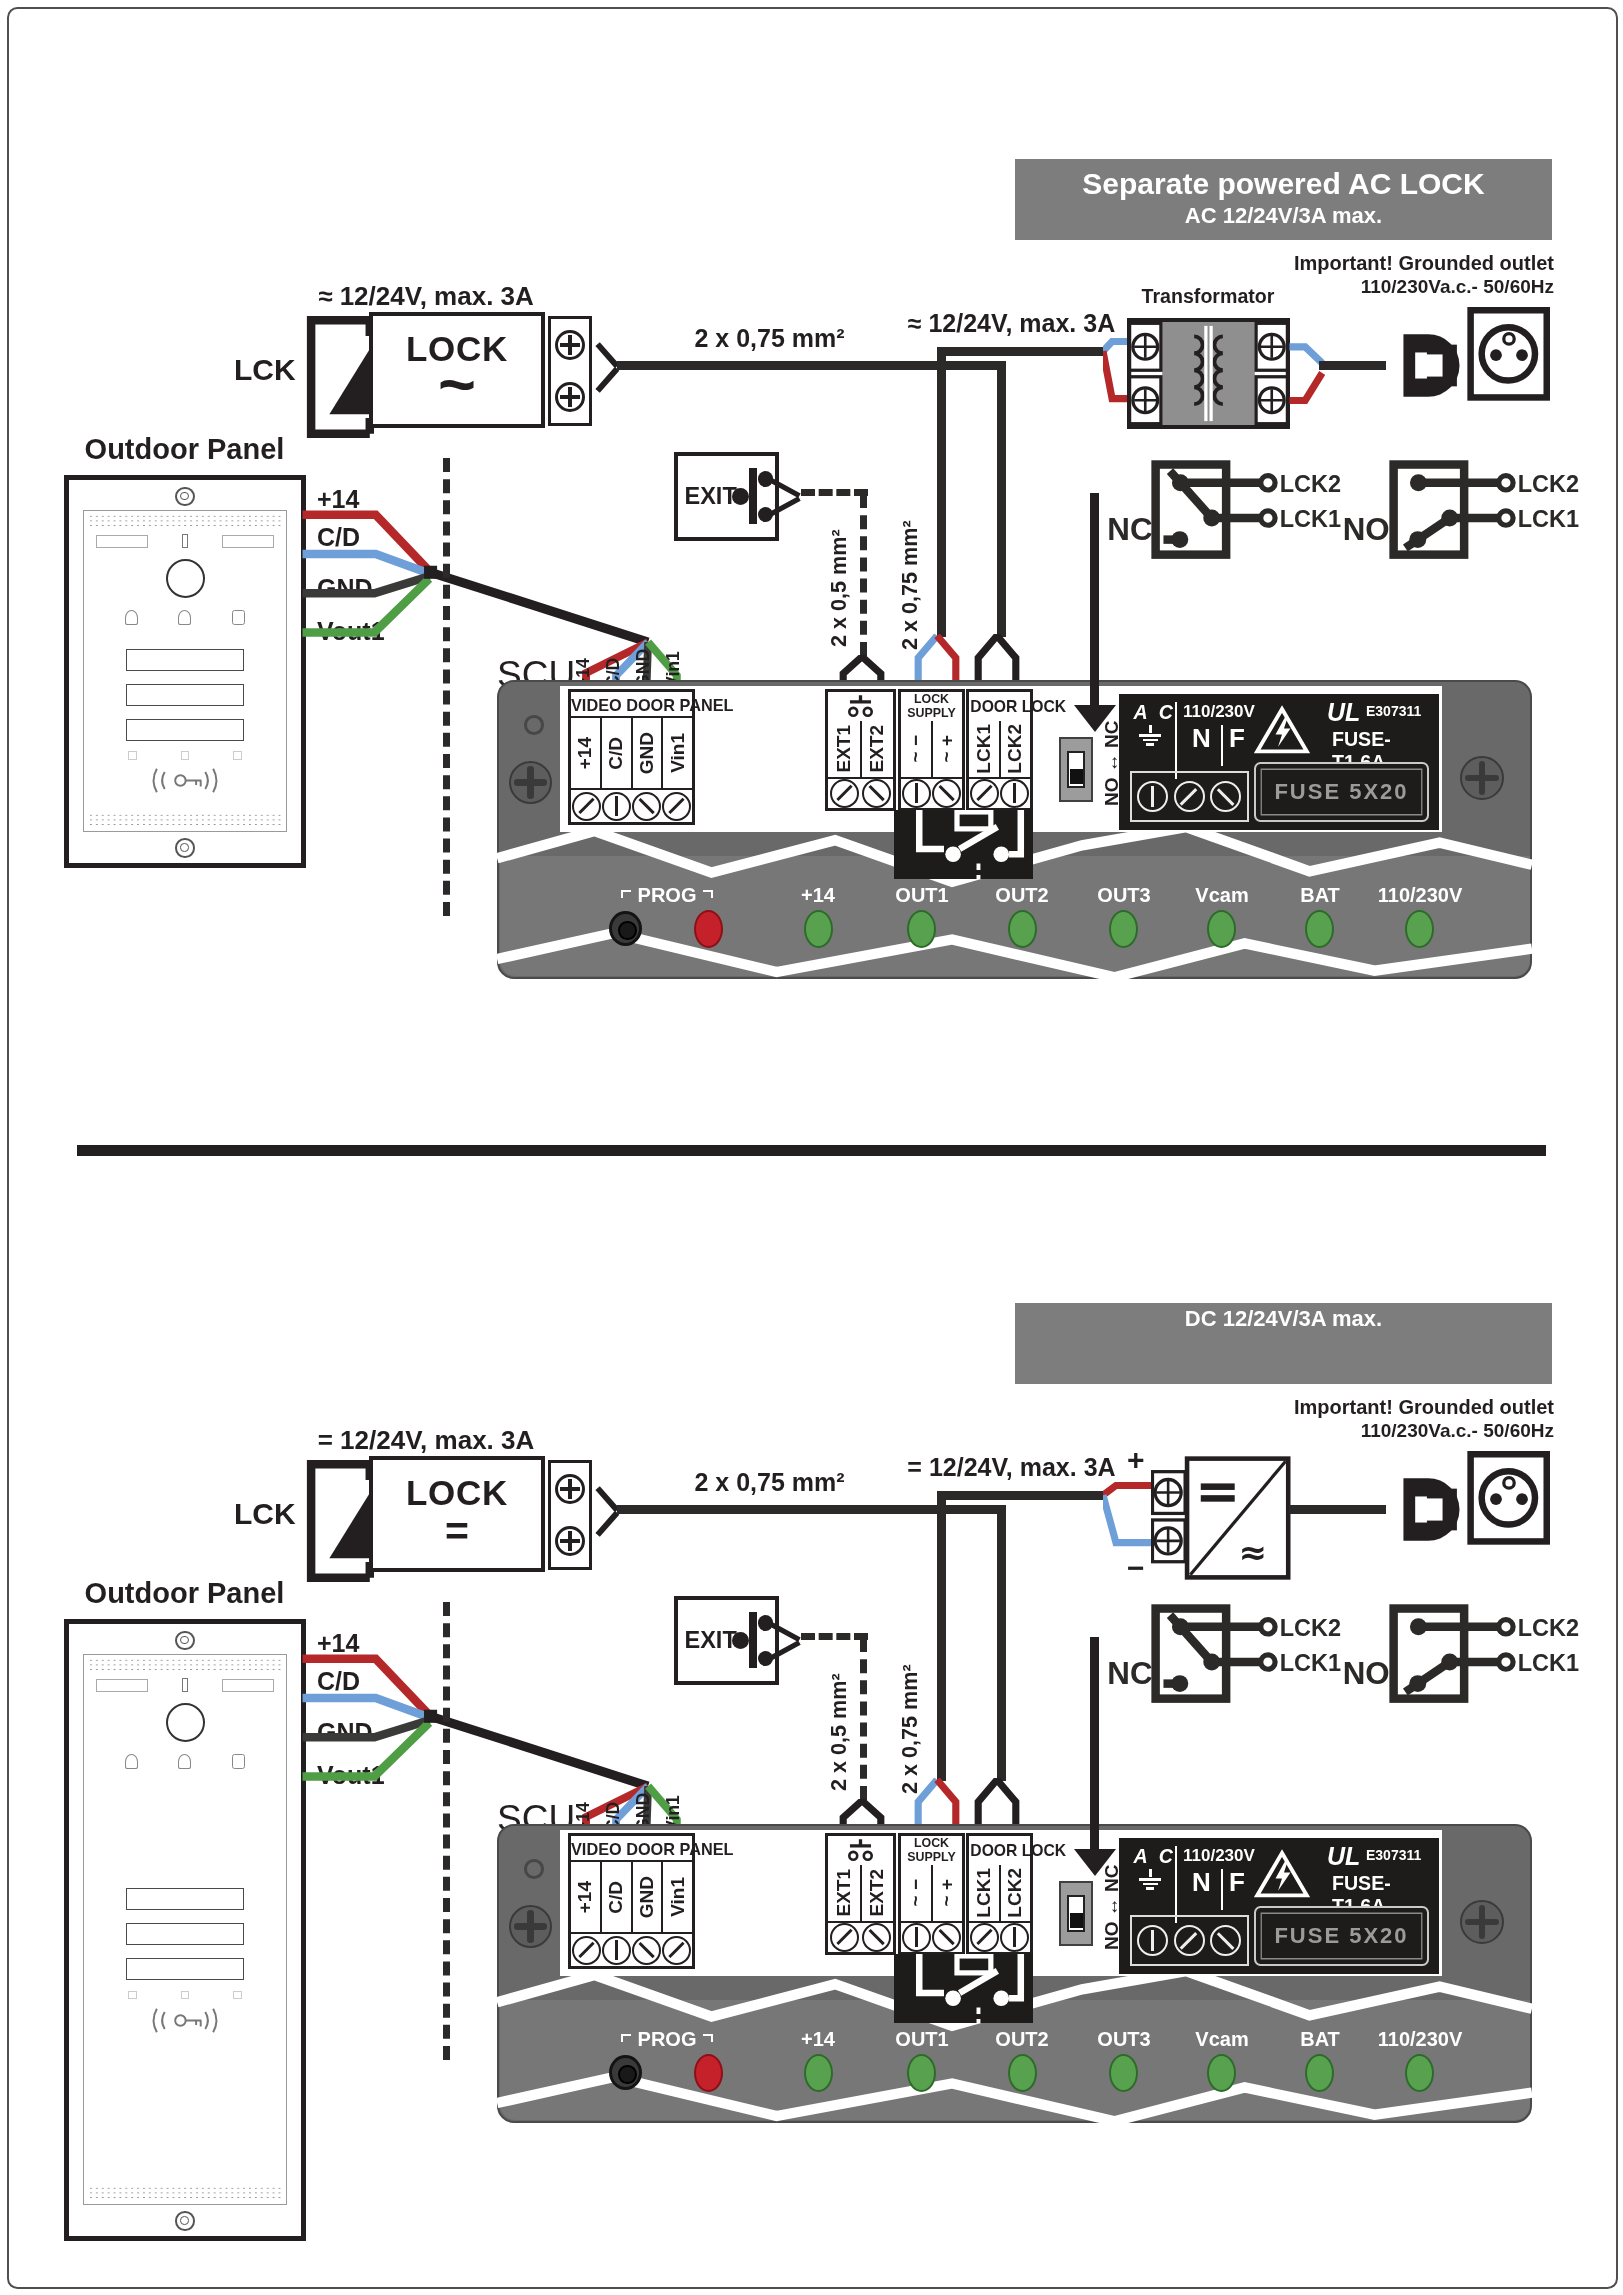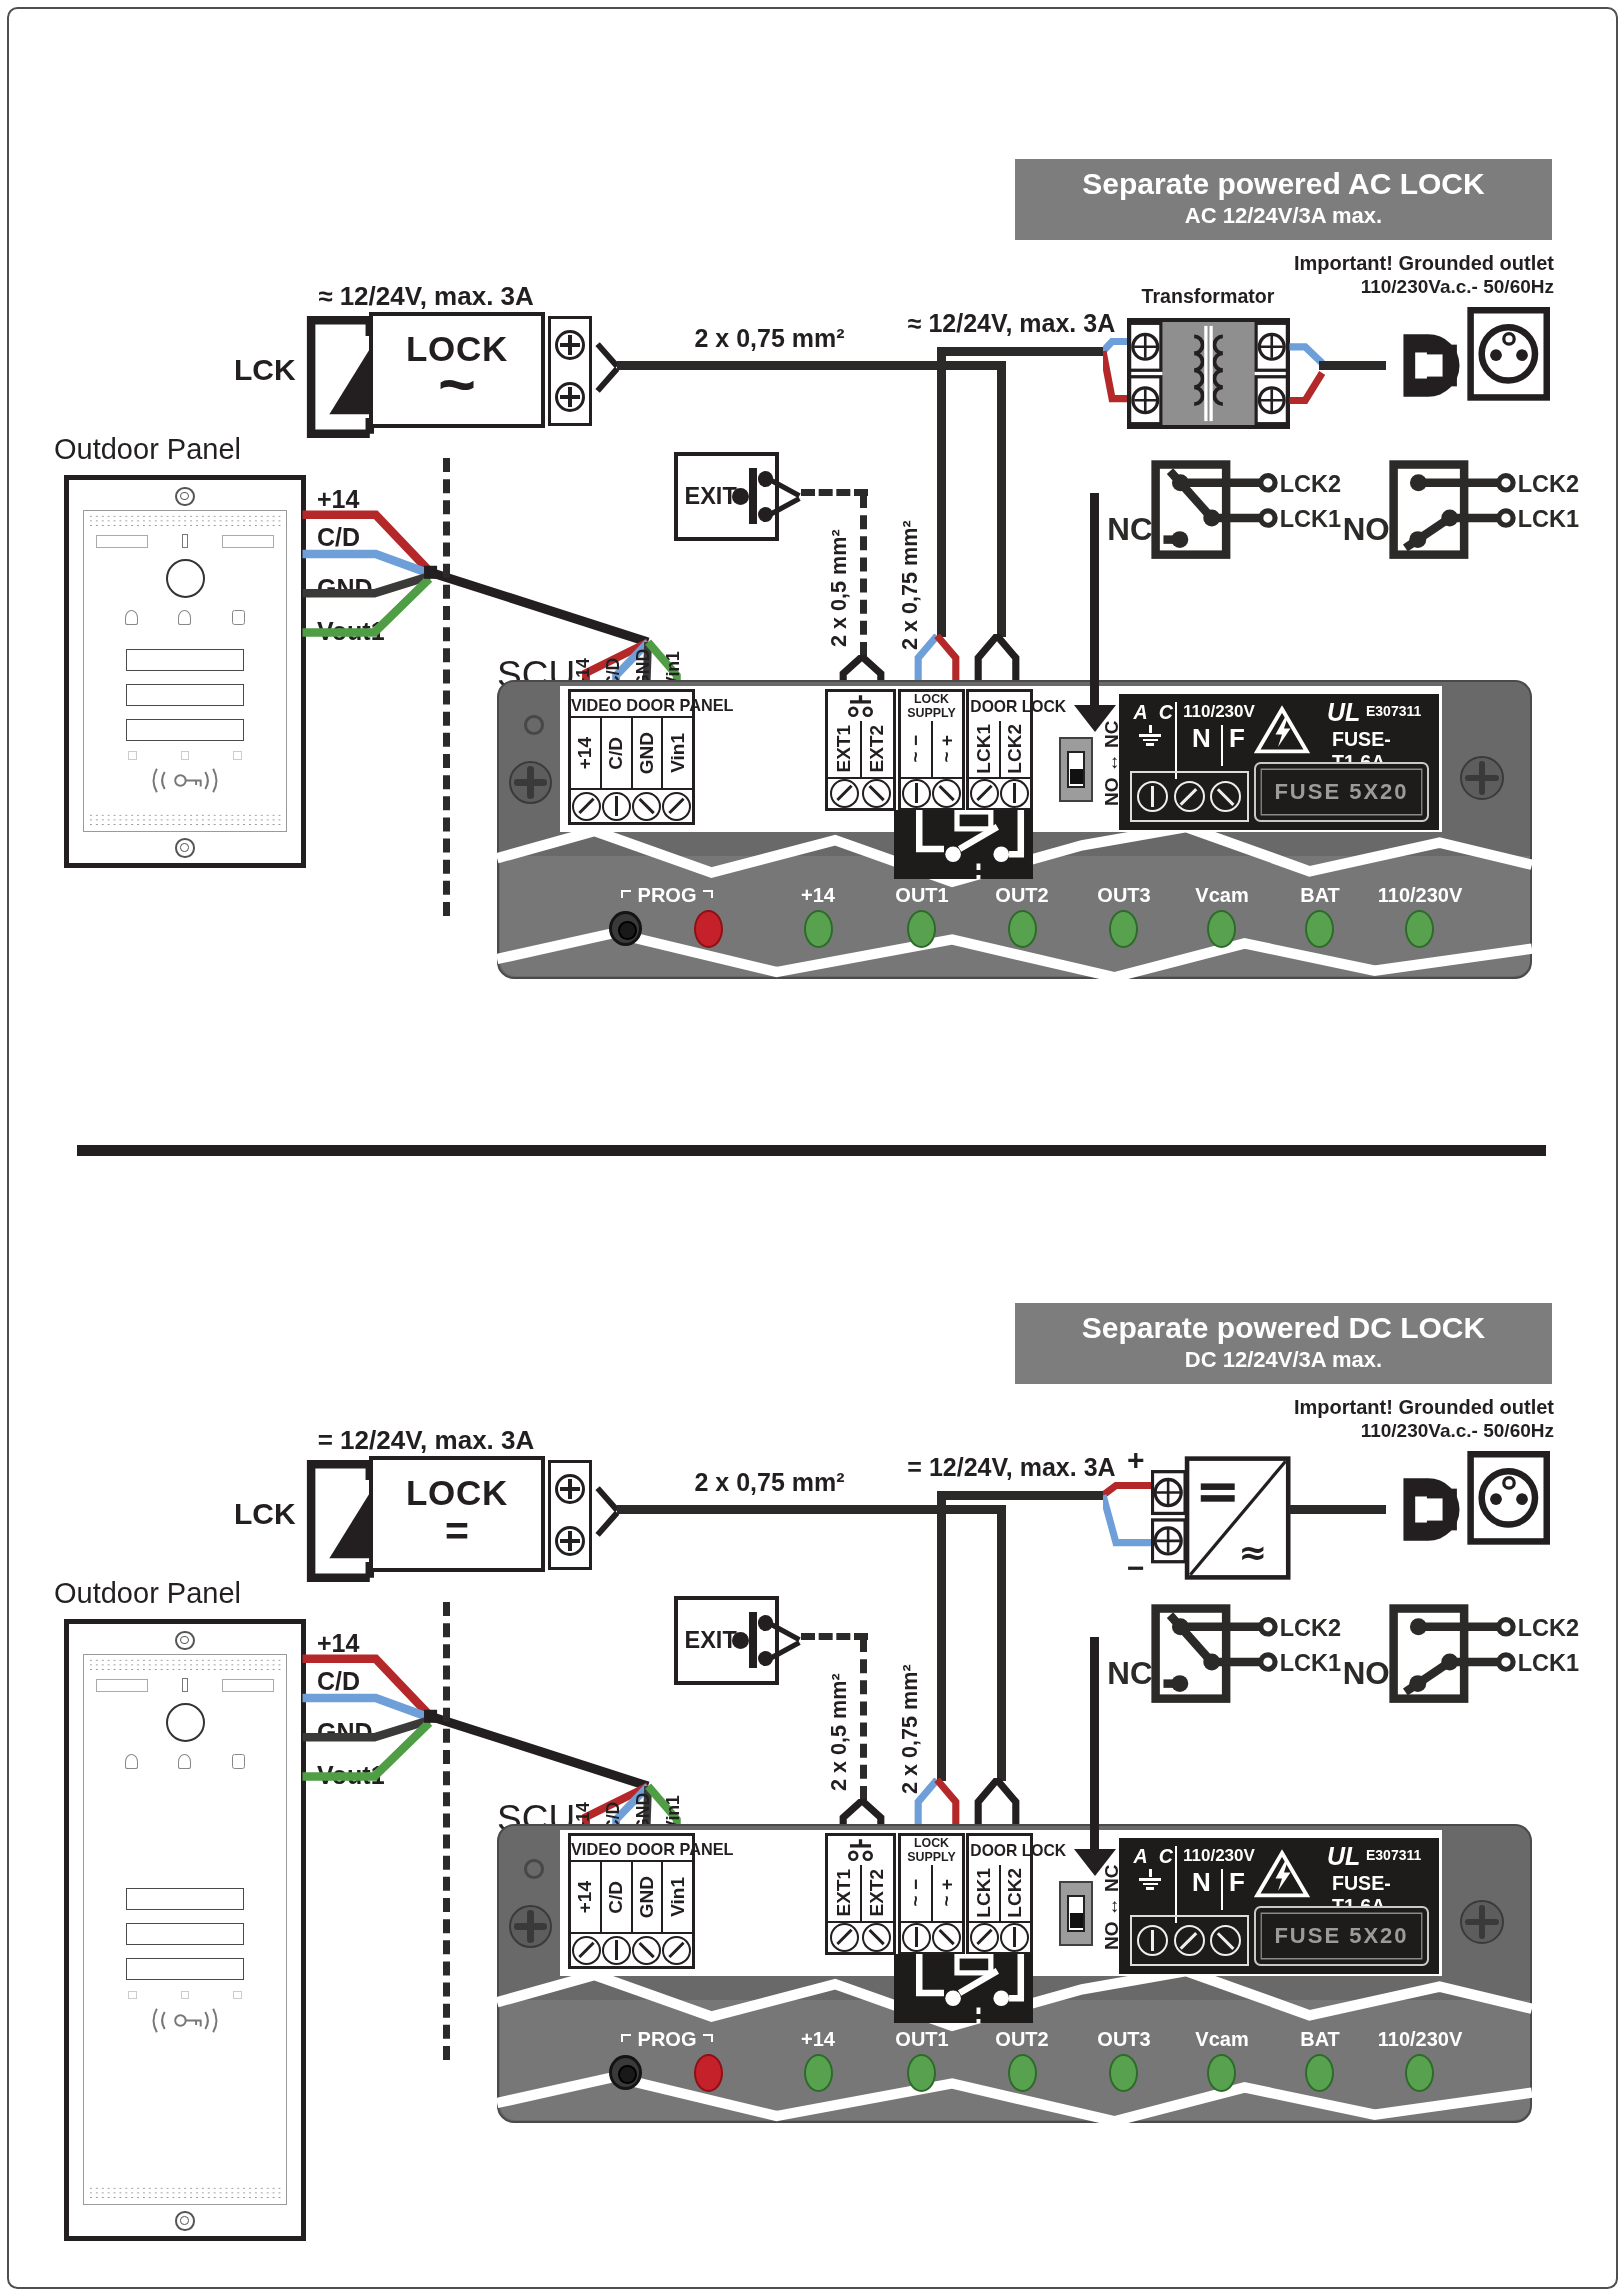--- a/index.html
+++ b/index.html
@@ -68,21 +68,21 @@
   .dash-h{left:793px;top:489px;width:67px;height:0;border-top:7.2px dashed #2b2a29;}
   .dash-v{left:852px;top:494px;width:0;height:162px;border-left:7.2px dashed #2b2a29;}
   .split-ext{left:830px;top:655px;}
   .split-supply{left:905px;top:634px;}
   .split-door{left:965px;top:634px;}
   .vert{writing-mode:vertical-rl;transform:rotate(180deg);white-space:nowrap;}
   .vgauge1{left:818px;top:501px;height:146px;font-size:21.6px;font-weight:bold;}
   .vgauge2{left:889px;top:493px;height:157px;font-size:21.6px;font-weight:bold;}
 
   
-  .op-title{left:46px;top:433px;width:261px;text-align:left;font-size:29px;font-weight:normal;}
+  .op-title{left:46px;top:433px;width:261px;text-align:center;font-size:29px;font-weight:bold;}
   .panel{left:56px;top:475px;width:242px;border:5.9px solid #231f20;background:#fff;display:flex;flex-direction:column;}
   .type-ac .panel{height:393px;}
   .type-dc .panel{height:622px;}
   .screw-ring{width:19.6px;height:19.6px;border:2px solid #555;border-radius:50%;position:relative;}
   .screw-ring::after{content:"";position:absolute;left:50%;top:50%;width:6.5px;height:6.5px;margin:-4.6px 0 0 -4.6px;border:1.3px solid #555;border-radius:50%;}
   .p-top-screw{margin:6.5px auto 0;}
   .p-bot-screw{margin:6.5px auto 5.2px;}
   .inner-panel{flex:1;margin:3.9px 14.4px 0;border:1.3px solid #9a9a9a;display:flex;flex-direction:column;align-items:center;overflow:hidden;}
   .grille{height:14.4px;align-self:stretch;margin:3.3px 3.9px 0;background-image:radial-gradient(#999 1px,transparent 1px);background-size:5.9px 4.6px;}
   .g-bot{margin-bottom:3.3px;}
@@ -587,21 +587,20 @@
     <text x="270" y="106" font-size="36" font-weight="bold" fill="#2b2a29">LCK1</text>
   </svg>
 
   <div class="guide abs"></div>
 
 </div>
 
 <div class="section type-dc" style="top: 1144px;">
 
   <div class="banner abs">
-    <div class="banner-title">Separate powered DC LOCK</div>
     <div class="banner-sub">DC 12/24V/3A max.</div>
   </div>
   <div class="important abs">
     <div class="imp1">Important!  Grounded outlet</div>
     <div class="imp2">110/230Va.c.- 50/60Hz</div>
   </div>
 
   <div class="lock-rating abs">= 12/24V, max. 3A</div>
   <div class="lck-label abs">LCK</div>
   <svg class="strike abs" width="73" height="124" viewBox="0 0 112 190">

